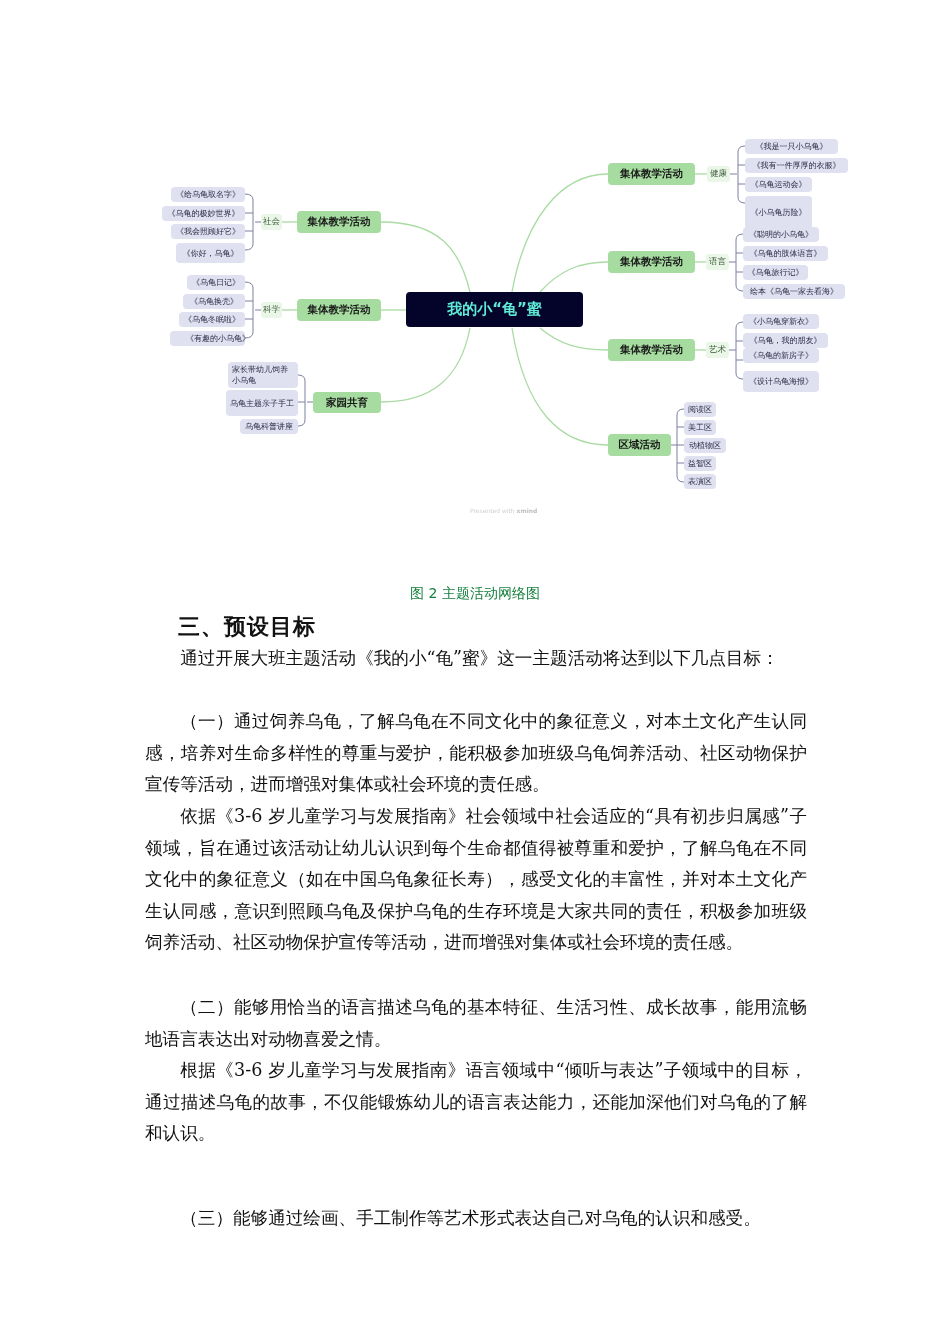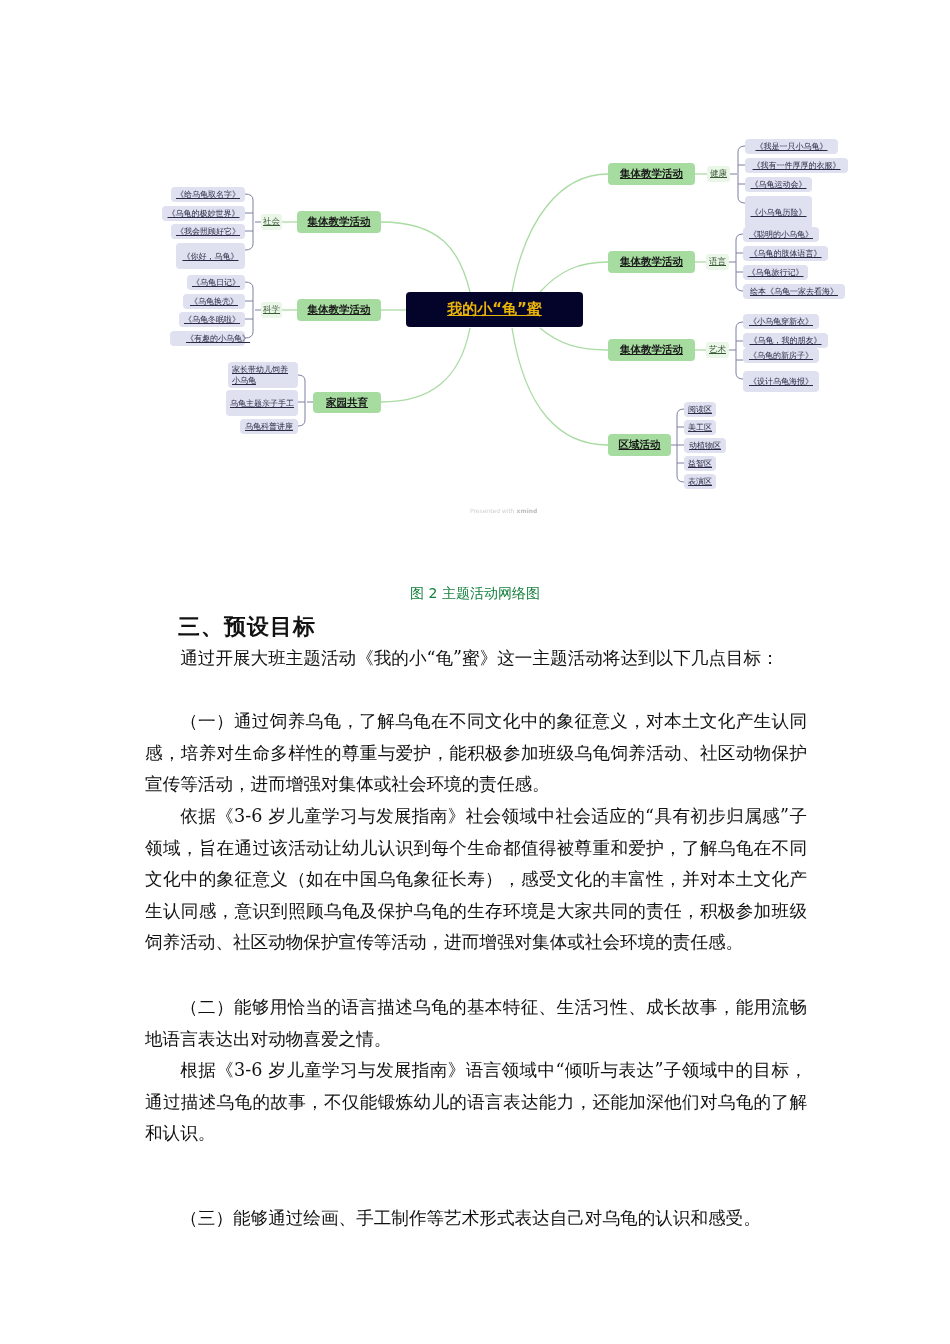--- a/index.html
+++ b/index.html
@@ -1,21 +1,21 @@
 <!DOCTYPE html>
 <html><head>
 <meta charset="utf-8">
 <style>
   html, body { margin:0; padding:0; background:#ffffff; }
   body { width:950px; height:1344px; position:relative; overflow:hidden;
          font-family:"DejaVu Sans", "Liberation Sans", sans-serif; color:#111; }
   #mindmap { position:absolute; left:0; top:0; width:950px; height:530px; }
   .node { position:absolute; box-sizing:border-box; display:flex; align-items:center; justify-content:center;
-          white-space:nowrap;text-decoration:underline; }
-  .root { background:#04042a; color:#eab308; border-radius:4px; font-size:15px; font-weight:bold; }
+          white-space:nowrap; }
+  .root { background:#04042a; color:#5eead4; border-radius:4px; font-size:15px; font-weight:bold; }
   .main { background:#a6dca0; color:#1a1a1a; border-radius:4px; font-size:10.5px; font-weight:bold; }
   .tag { background:#eaf6e8; color:#3a5a36; border-radius:3px; font-size:8.5px; }
   .leaf { background:#dfe0f0; color:#2a2a44; border-radius:4px; font-size:8px; }
   .leaf.wrap { white-space:normal; justify-content:flex-start; padding:2px 4px; line-height:11px; text-align:left; }
   .watermark { position:absolute; left:470px; top:507px; font-size:6px; color:#cfcfcf; }
   .watermark b { color:#bdbdbd; }
   svg.lines { position:absolute; left:0; top:0; }
 
   .caption { position:absolute; top:585px; left:0; width:950px; text-align:center; font-size:14px; color:#15803d; }
   .h3 { position:absolute; top:612px; left:178px; font-size:22px; color:#111; font-weight:bold; letter-spacing:1px; }
@@ -75,21 +75,21 @@
     </g>
   </svg>
 
   <div class="node root" style="left:406px;top:292px;width:177px;height:35px;">我的小“龟”蜜</div>
 
   <div class="node main" style="left:297px;top:211px;width:84px;height:22px;">集体教学活动</div>
   <div class="node tag" style="left:261px;top:214px;width:21px;height:16px;">社会</div>
   <div class="node leaf" style="left:171px;top:187px;width:74px;height:15px;">《给乌龟取名字》</div>
   <div class="node leaf" style="left:162px;top:206px;width:83px;height:15px;">《乌龟的极妙世界》</div>
   <div class="node leaf" style="left:171px;top:224px;width:74px;height:15px;">《我会照顾好它》</div>
-  <div class="node leaf" style="left:176px;top:243px;width:69px;height:26px;">《你好，乌龟》</div>
+  <div class="node leaf" style="left:176px;top:243px;width:69px;height:20px;">《你好，乌龟》</div>
 
   <div class="node main" style="left:297px;top:299px;width:84px;height:22px;">集体教学活动</div>
   <div class="node tag" style="left:261px;top:302px;width:21px;height:16px;">科学</div>
   <div class="node leaf" style="left:187px;top:275px;width:58px;height:15px;">《乌龟日记》</div>
   <div class="node leaf" style="left:183px;top:294px;width:62px;height:15px;">《乌龟换壳》</div>
   <div class="node leaf" style="left:179px;top:312px;width:66px;height:15px;">《乌龟冬眠啦》</div>
   <div class="node leaf" style="left:170px;top:331px;width:75px;height:15px;padding-left:21px;">《有趣的小乌龟》</div>
 
   <div class="node main" style="left:313px;top:392px;width:68px;height:21px;">家园共育</div>
   <div class="node leaf wrap" style="left:228px;top:362px;width:70px;height:26px;">家长带幼儿饲养小乌龟</div>

